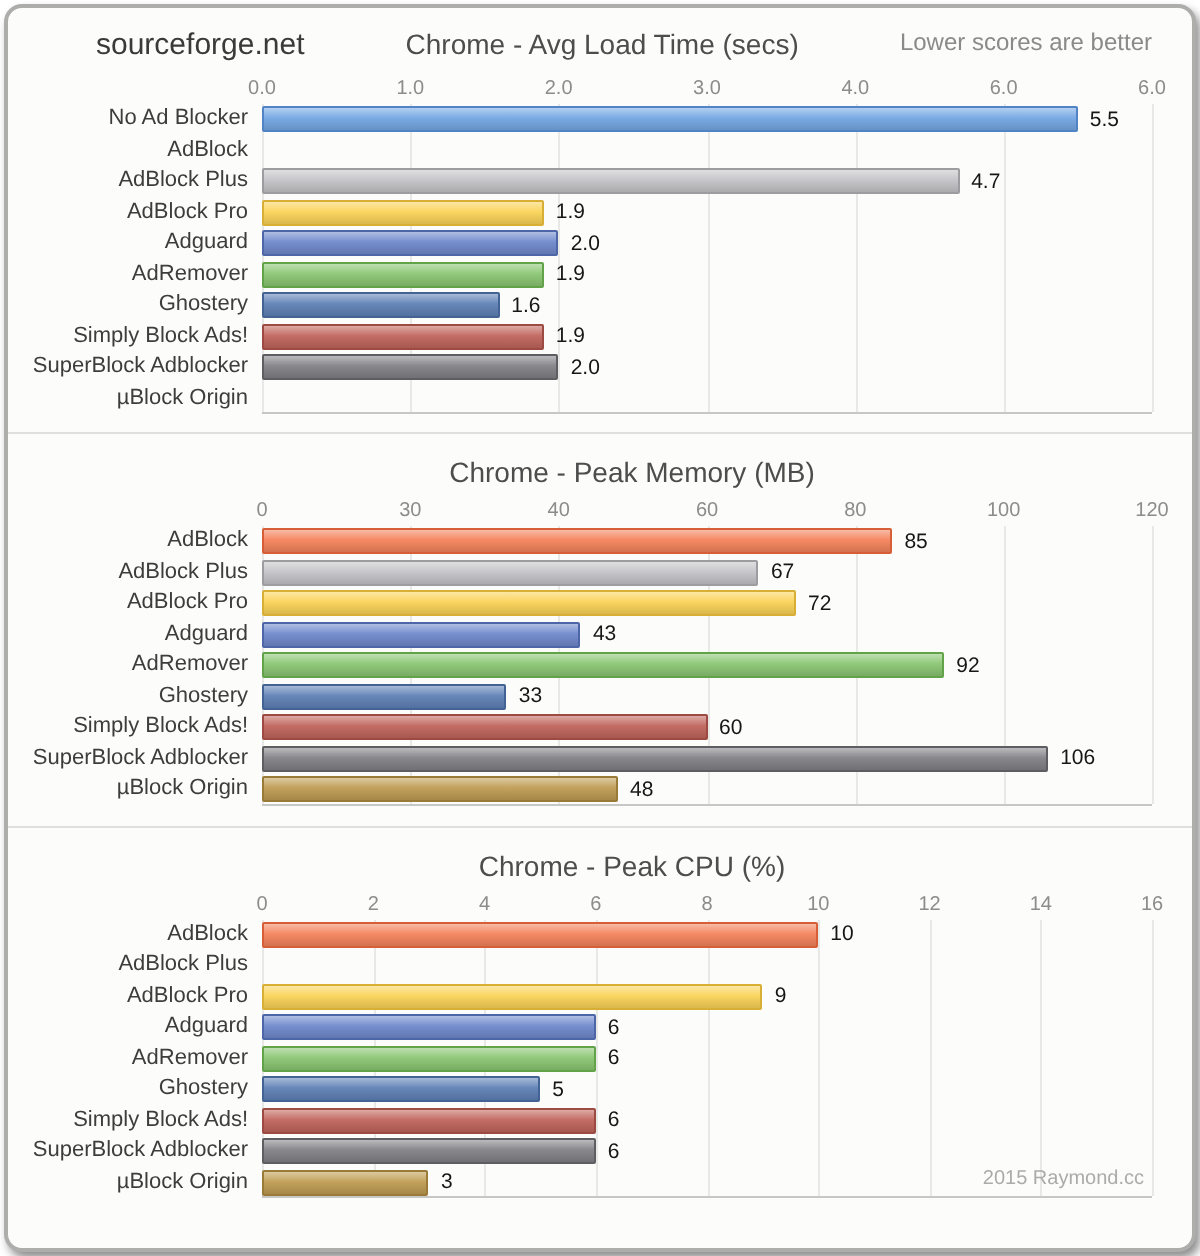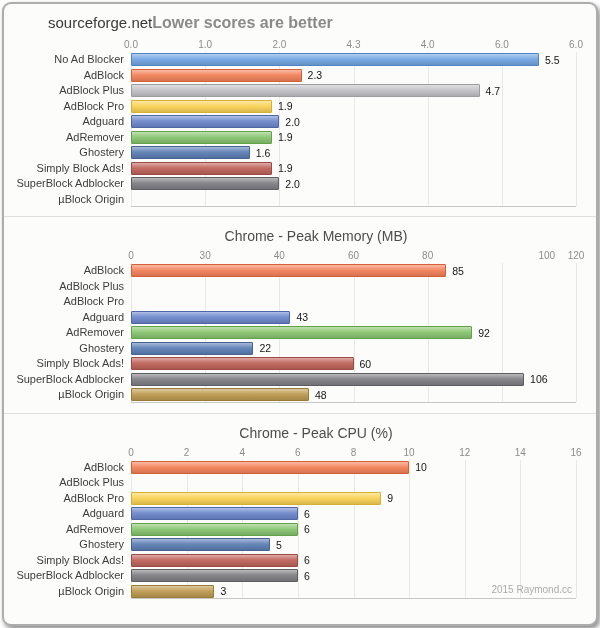--- a/index.html
+++ b/index.html
@@ -6,21 +6,21 @@
     font-family:"Liberation Sans","DejaVu Sans",sans-serif;overflow:hidden;}
   .frame{position:absolute;left:2px;top:2px;width:592px;height:620px;
     background:#FCFCFA;border:2px solid #ADADAB;border-radius:9px;
     box-shadow:2px 3px 5px rgba(0,0,0,0.45);overflow:hidden;}
   .chart{position:relative;}
   .sep{height:1px;background:#DFDFDD;margin:0;}
   
   .hdr{display:flex;align-items:flex-start;padding:10px 20px 0 18px;height:20px;margin-left:26px;}
   .brand{font-size:15px;color:#3A3A3A;flex:0 0 auto;}
   .hdr .title{flex:1 1 auto;text-align:center;font-size:14px;color:#4D4D4D;}
-  .note{flex:0 0 auto;font-size:16px;color:#8A8A8A;font-weight:bold;}
+  .note{flex:0 0 auto;font-size:12px;color:#8A8A8A;}
   
   .title-row{padding-top:11px;height:17px;text-align:center;font-size:14px;color:#4D4D4D;padding-left:32px;}
   
   .ticks{position:relative;margin:5px 20px 0 127px;height:12px;}
   .ticks span{position:absolute;top:0;transform:translateX(-50%);
     font-size:10px;color:#8C8C8C;white-space:nowrap;}
   
   .rows-wrap{position:relative;margin-top:1px;}
   .grid-layer{position:absolute;left:127px;right:20px;top:0;bottom:0;
     border-bottom:1px solid #C7C7C5;}
@@ -38,27 +38,28 @@
   .pb1{padding-bottom:9px;} .pb2{padding-bottom:10px;}
 </style>
 </head>
 <body>
 
 <div class="frame">
 
   <div class="chart pb1">
     <div class="hdr">
       <span class="brand">sourceforge.net</span>
+      <span class="title">Chrome - Avg Load Time (secs)</span>
       <span class="note">Lower scores are better</span>
     </div>
     <div class="ticks">
         <span style="left: 0%;">0.0</span>
         <span style="left: 16.6667%;">1.0</span>
         <span style="left: 33.3333%;">2.0</span>
-        <span style="left: 50%;">4.3</span>
+        <span style="left: 50%;">3.0</span>
         <span style="left: 66.6667%;">4.0</span>
         <span style="left: 83.3333%;">6.0</span>
         <span style="left: 100%;">6.0</span>
       </div>
     <div class="rows-wrap">
       <div class="grid-layer">
           <div class="gridline" style="left: 0%;"></div>
           <div class="gridline" style="left: 16.6667%;"></div>
           <div class="gridline" style="left: 33.3333%;"></div>
           <div class="gridline" style="left: 50%;"></div>
@@ -69,24 +70,20 @@
       <div class="rows">
           <div class="row">
             <div class="cat">No Ad Blocker</div>
             <div class="track">
               <div class="bar" style="background-color: rgb(116, 167, 227); border-color: rgb(80, 132, 196); width: calc(91.6667% - 2px);"></div>
               <span class="val">5.5</span>
             </div>
           </div>
           <div class="row">
             <div class="cat">AdBlock</div>
-            <div class="track">
-              <div class="bar" style="background-color: rgb(244, 131, 92); border-color: rgb(214, 95, 55); width: calc(38.3333% - 2px);"></div>
-              <span class="val">2.3</span>
-            </div>
           </div>
           <div class="row">
             <div class="cat">AdBlock Plus</div>
             <div class="track">
               <div class="bar" style="background-color: rgb(196, 196, 200); border-color: rgb(156, 156, 161); width: calc(78.3333% - 2px);"></div>
               <span class="val">4.7</span>
             </div>
           </div>
           <div class="row">
             <div class="cat">AdBlock Pro</div>
@@ -140,21 +137,21 @@
   <div class="sep"></div>
 
   <div class="chart pb2">
     <div class="title-row">Chrome - Peak Memory (MB)</div>
     <div class="ticks">
         <span style="left: 0%;">0</span>
         <span style="left: 16.6667%;">30</span>
         <span style="left: 33.3333%;">40</span>
         <span style="left: 50%;">60</span>
         <span style="left: 66.6667%;">80</span>
-        <span style="left: 83.3333%; margin-left: 45px;">100</span>
+        <span style="left: 83.3333%;">100</span>
         <span style="left: 100%;">120</span>
       </div>
     <div class="rows-wrap">
       <div class="grid-layer">
           <div class="gridline" style="left: 0%;"></div>
           <div class="gridline" style="left: 16.6667%;"></div>
           <div class="gridline" style="left: 33.3333%;"></div>
           <div class="gridline" style="left: 50%;"></div>
           <div class="gridline" style="left: 66.6667%;"></div>
           <div class="gridline" style="left: 83.3333%;"></div>
@@ -163,43 +160,51 @@
       <div class="rows">
           <div class="row">
             <div class="cat">AdBlock</div>
             <div class="track">
               <div class="bar" style="background-color: rgb(244, 131, 92); border-color: rgb(214, 95, 55); width: calc(70.8333% - 2px);"></div>
               <span class="val">85</span>
             </div>
           </div>
           <div class="row">
             <div class="cat">AdBlock Plus</div>
+            <div class="track">
+              <div class="bar" style="background-color: rgb(196, 196, 200); border-color: rgb(156, 156, 161); width: calc(55.8333% - 2px);"></div>
+              <span class="val">67</span>
+            </div>
           </div>
           <div class="row">
             <div class="cat">AdBlock Pro</div>
+            <div class="track">
+              <div class="bar" style="background-color: rgb(250, 211, 87); border-color: rgb(216, 174, 53); width: calc(60% - 2px);"></div>
+              <span class="val">72</span>
+            </div>
           </div>
           <div class="row">
             <div class="cat">Adguard</div>
             <div class="track">
               <div class="bar" style="background-color: rgb(111, 137, 204); border-color: rgb(76, 102, 168); width: calc(35.8333% - 2px);"></div>
               <span class="val">43</span>
             </div>
           </div>
           <div class="row">
             <div class="cat">AdRemover</div>
             <div class="track">
               <div class="bar" style="background-color: rgb(138, 198, 114); border-color: rgb(98, 163, 74); width: calc(76.6667% - 2px);"></div>
               <span class="val">92</span>
             </div>
           </div>
           <div class="row">
             <div class="cat">Ghostery</div>
             <div class="track">
               <div class="bar" style="background-color: rgb(95, 129, 182); border-color: rgb(66, 99, 148); width: calc(27.5% - 2px);"></div>
-              <span class="val">22</span>
+              <span class="val">33</span>
             </div>
           </div>
           <div class="row">
             <div class="cat">Simply Block Ads!</div>
             <div class="track">
               <div class="bar" style="background-color: rgb(192, 101, 92); border-color: rgb(156, 74, 66); width: calc(50% - 2px);"></div>
               <span class="val">60</span>
             </div>
           </div>
           <div class="row">

